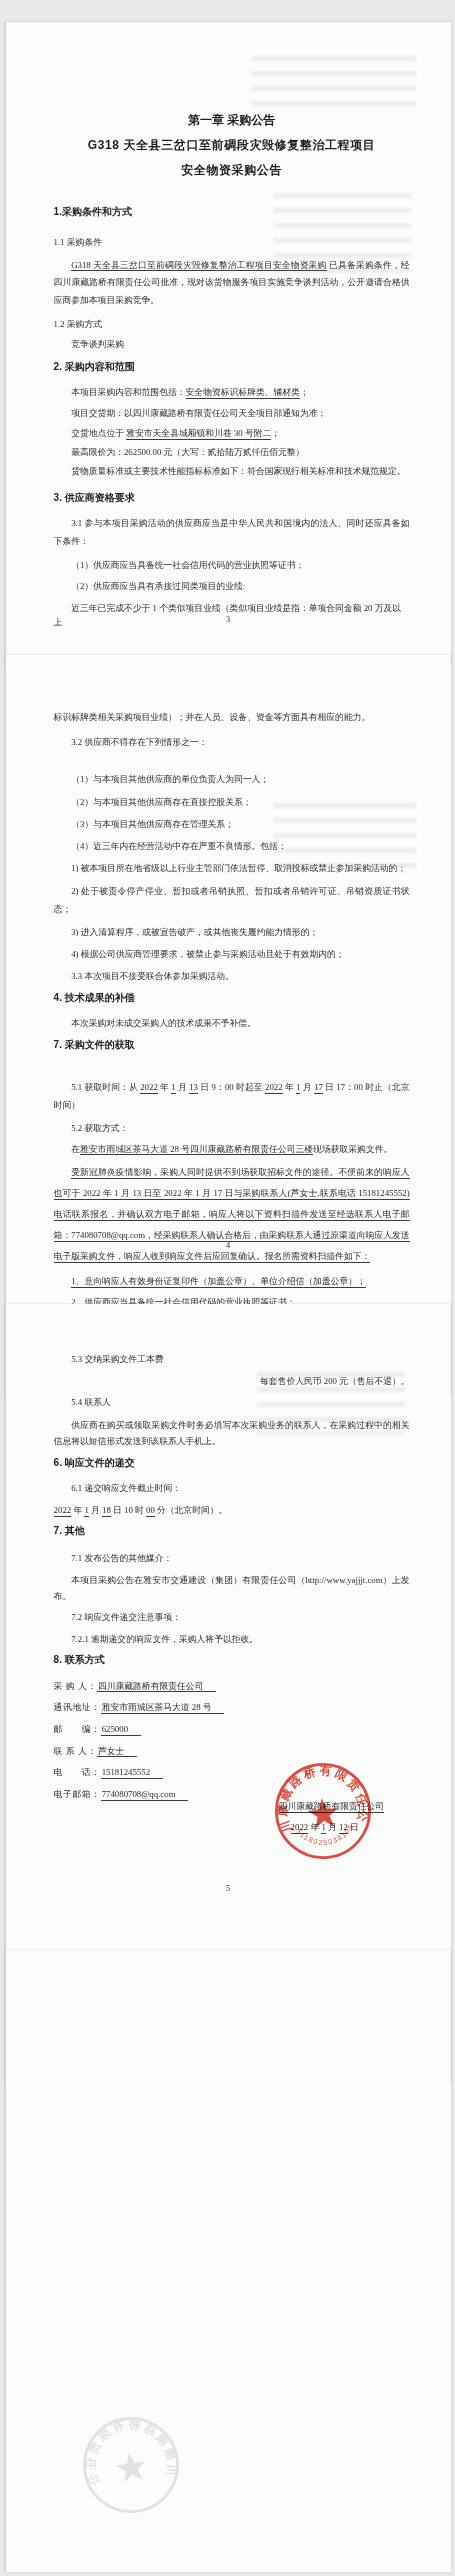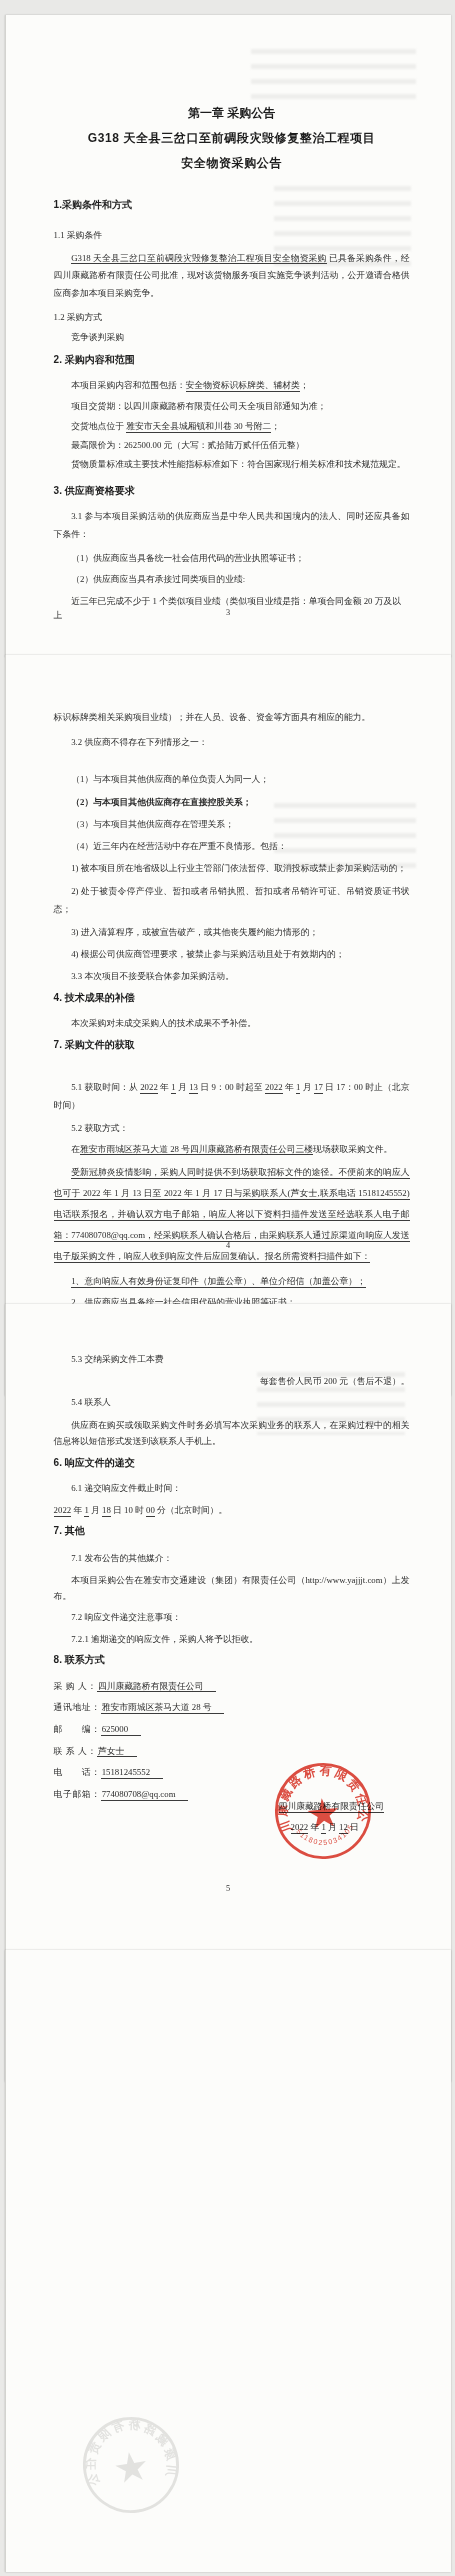--- a/index.html
+++ b/index.html
@@ -7,21 +7,21 @@
     width:456px;height:2576px;position:relative;
     background:#e9e9e7;overflow:hidden;
     font-family:"Liberation Serif","DejaVu Serif",serif;
     color:#2e2e2e;
   }
   .page{
     position:absolute;left:4.6px;width:446px;background:#fcfcfa;
     box-shadow:0 0 1.7px rgba(0,0,0,.22);border-left:0.6px solid #d3d3cf;
     box-sizing:border-box;overflow:hidden;
   }
-  #page1{top:15px;height:642px;padding:90px 41px 0 48px;}
+  #page1{top:22px;height:642px;padding:90px 41px 0 48px;}
   #page2{top:655px;height:741px;padding:54px 41px 0 48px;}
   #page3{top:1304px;height:778px;padding:49px 41px 0 48px;}
   #page4{top:1950px;height:622px;}
   .chapter{font-family:"Liberation Sans","DejaVu Sans",sans-serif;font-weight:bold;
     font-size:12px;text-align:center;color:#1d1d1d;margin:0;}
   .title{font-family:"Liberation Sans","DejaVu Sans",sans-serif;font-weight:bold;
     font-size:12px;text-align:center;color:#1d1d1d;margin:8px 0 0 0;letter-spacing:0.6px;}
   .h{font-family:"Liberation Sans","DejaVu Sans",sans-serif;font-weight:bold;
     font-size:10px;color:#1f1f1f;margin:15px 0 0 0;}
   .p{font-size:8.8px;line-height:13.7px;margin:11.4px 0 0 0;color:#2b2b2b;}
@@ -75,21 +75,21 @@
   <div class="p ind" style="margin-top:8px;">（2）供应商应当具有承接过同类项目的业绩:</div>
   <div class="p ind" style="margin-top:8px;">近三年已完成不少于 1 个类似项目业绩（类似项目业绩是指：单项合同金额 20 万及以上</div>
   <div class="pagenum" style="top:593px;">3</div>
 </div>
 
 <div class="page" id="page2">
   <div class="smudge" style="left:268px;top:148px;width:142px;height:68px;"></div>
   <div class="p j" style="margin-top:0;">标识标牌类相关采购项目业绩）；并在人员、设备、资金等方面具有相应的能力。</div>
   <div class="p ind" style="margin-top:9px;">3.2 供应商不得存在下列情形之一：</div>
   <div class="p ind" style="margin-top:24px;">（1）与本项目其他供应商的单位负责人为同一人；</div>
-  <div class="p ind" style="margin-top:8.5px;font-weight:bold;">（2）与本项目其他供应商存在直接控股关系；</div>
+  <div class="p ind" style="margin-top:8.5px;">（2）与本项目其他供应商存在直接控股关系；</div>
   <div class="p ind" style="margin-top:8.5px;">（3）与本项目其他供应商存在管理关系；</div>
   <div class="p ind" style="margin-top:8.5px;">（4）近三年内在经营活动中存在严重不良情形。包括：</div>
   <div class="p ind" style="margin-top:8.5px;">1) 被本项目所在地省级以上行业主管部门依法暂停、取消投标或禁止参加采购活动的；</div>
   <div class="p ind j" style="margin-top:7.4px;">2) 处于被责令停产停业、暂扣或者吊销执照、暂扣或者吊销许可证、吊销资质证书状态；</div>
   <div class="p ind" style="margin-top:7.4px;">3) 进入清算程序，或被宣告破产，或其他丧失履约能力情形的；</div>
   <div class="p ind" style="margin-top:8px;">4) 根据公司供应商管理要求，被禁止参与采购活动且处于有效期内的；</div>
   <div class="p ind" style="margin-top:8px;">3.3 本次项目不接受联合体参加采购活动。</div>
 
   <div class="h" style="margin-top:8px;">4. 技术成果的补偿</div>
   <div class="p ind" style="margin-top:11.4px;">本次采购对未成交采购人的技术成果不予补偿。</div>

